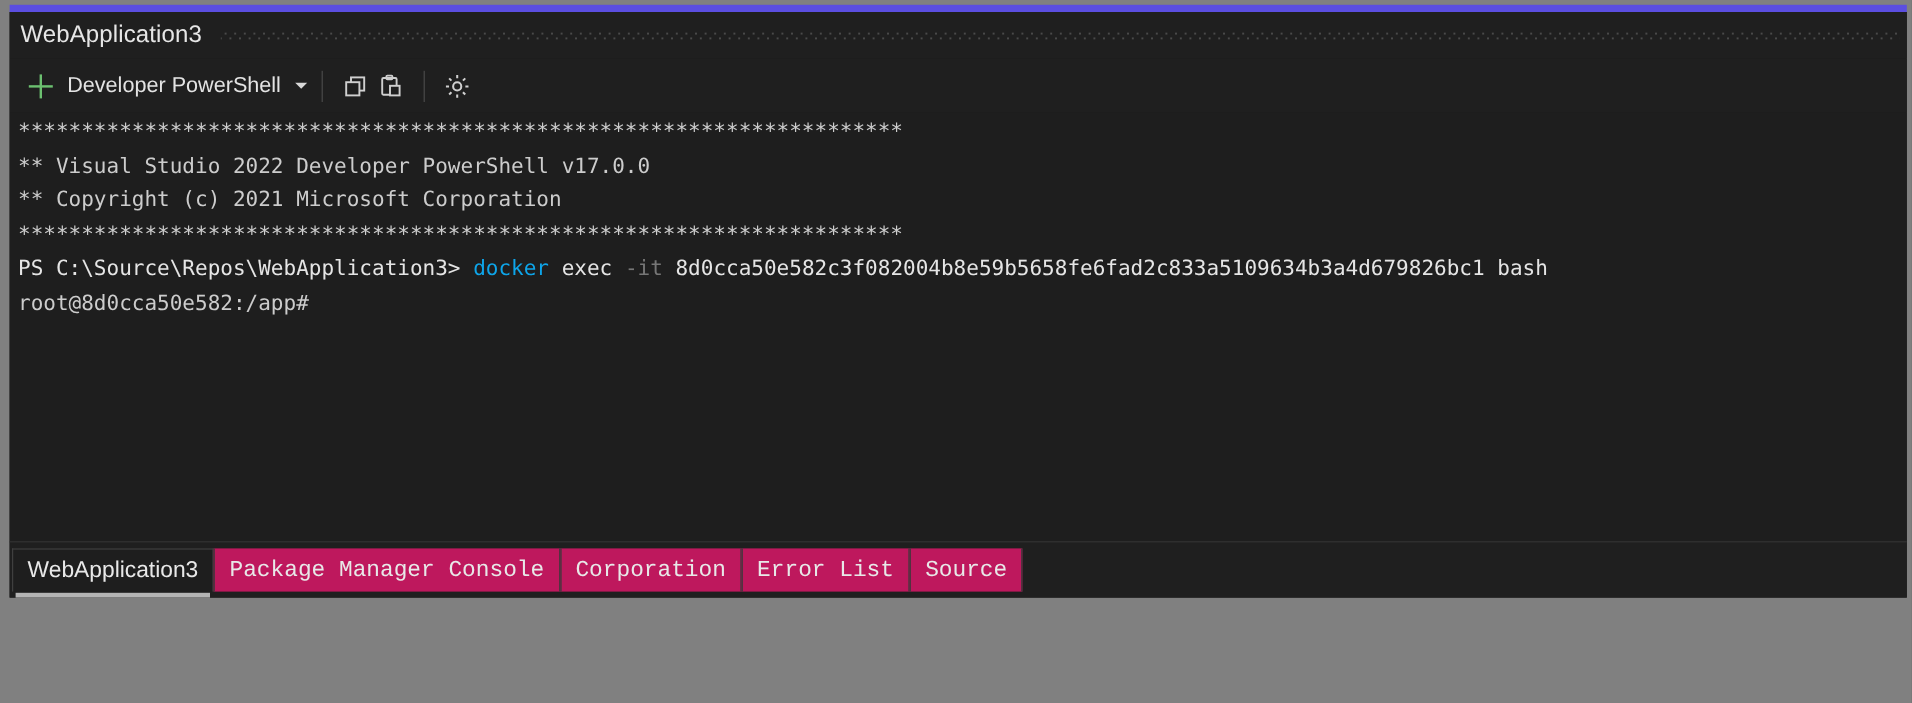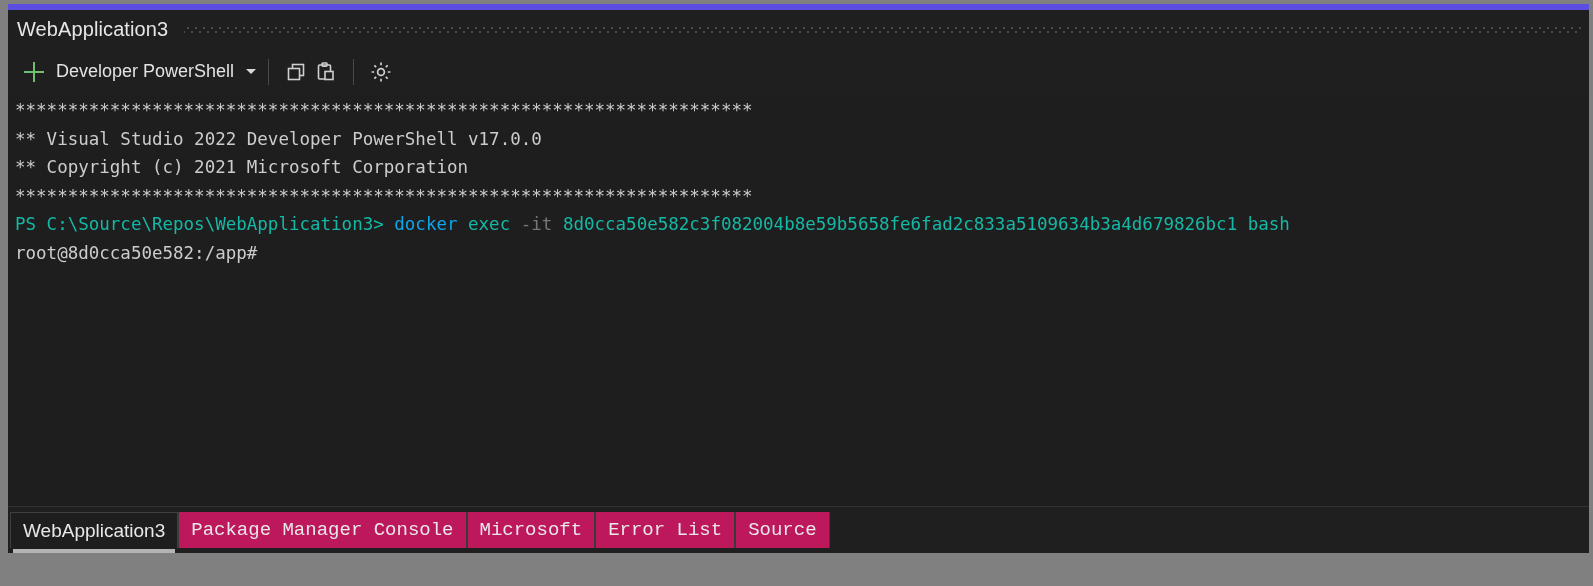--- a/index.html
+++ b/index.html
@@ -35,21 +35,21 @@
     height: 6px;
     background: #5b4ee0;
   }
 
   
   .inner-panel {
     position: absolute;
     left: 8px;
     top: 10px;
     width: 1581px;
-    height: 543px;
+    height: 488px;
     background: #1e1e1e;
     display: flex;
     flex-direction: column;
     box-sizing: border-box;
   }
 
   
   .title-bar {
     height: 39px;
     background: #1f1f1f;
@@ -154,21 +154,21 @@
     font-size: 17.5px;
     line-height: 28.5px;
     padding: 2px 0 0 7px;
     overflow: hidden;
     white-space: pre;
     cursor: text;
   }
   .console-line { white-space: pre; }
   .tok-cmd  { color: #0ea5e9; }
   .tok-dim  { color: #767676; margin-top: 17px; }
-  .tok-plain{ color: #14b8a6; }
+  .tok-plain{ color: #e5e5e5; }
 
   
   .tab-strip {
     flex: 0 0 auto;
     height: 47px;
     background: #1f1f1f;
     border-top: 1px solid #333333;
     display: flex;
     align-items: flex-end;
     padding-left: 2px;
@@ -268,21 +268,21 @@
     <div class="console-output" id="console-output"><div class="console-line">**********************************************************************</div><div class="console-line">** Visual Studio 2022 Developer PowerShell v17.0.0</div><div class="console-line">** Copyright (c) 2021 Microsoft Corporation</div><div class="console-line">**********************************************************************</div><div class="console-line"><span class="tok-plain">PS C:\Source\Repos\WebApplication3&gt; </span><span class="tok-cmd">docker</span><span class="tok-plain"> exec </span><span class="tok-dim">-it</span><span class="tok-plain"> 8d0cca50e582c3f082004b8e59b5658fe6fad2c833a5109634b3a4d679826bc1 bash</span></div><div class="console-line">root@8d0cca50e582:/app#</div></div>
 
     <div class="tab-strip" id="tab-strip">
         <div class="tab active">
           <span>WebApplication3</span>
         </div>
         <div class="tab inactive">
           <span>Package Manager Console</span>
         </div>
         <div class="tab inactive">
-          <span>Microsoft</span>
+          <span>Corporation</span>
         </div>
         <div class="tab inactive">
           <span>Error List</span>
         </div>
         <div class="tab inactive">
           <span>Source</span>
         </div>
       </div>
 
   </div>

